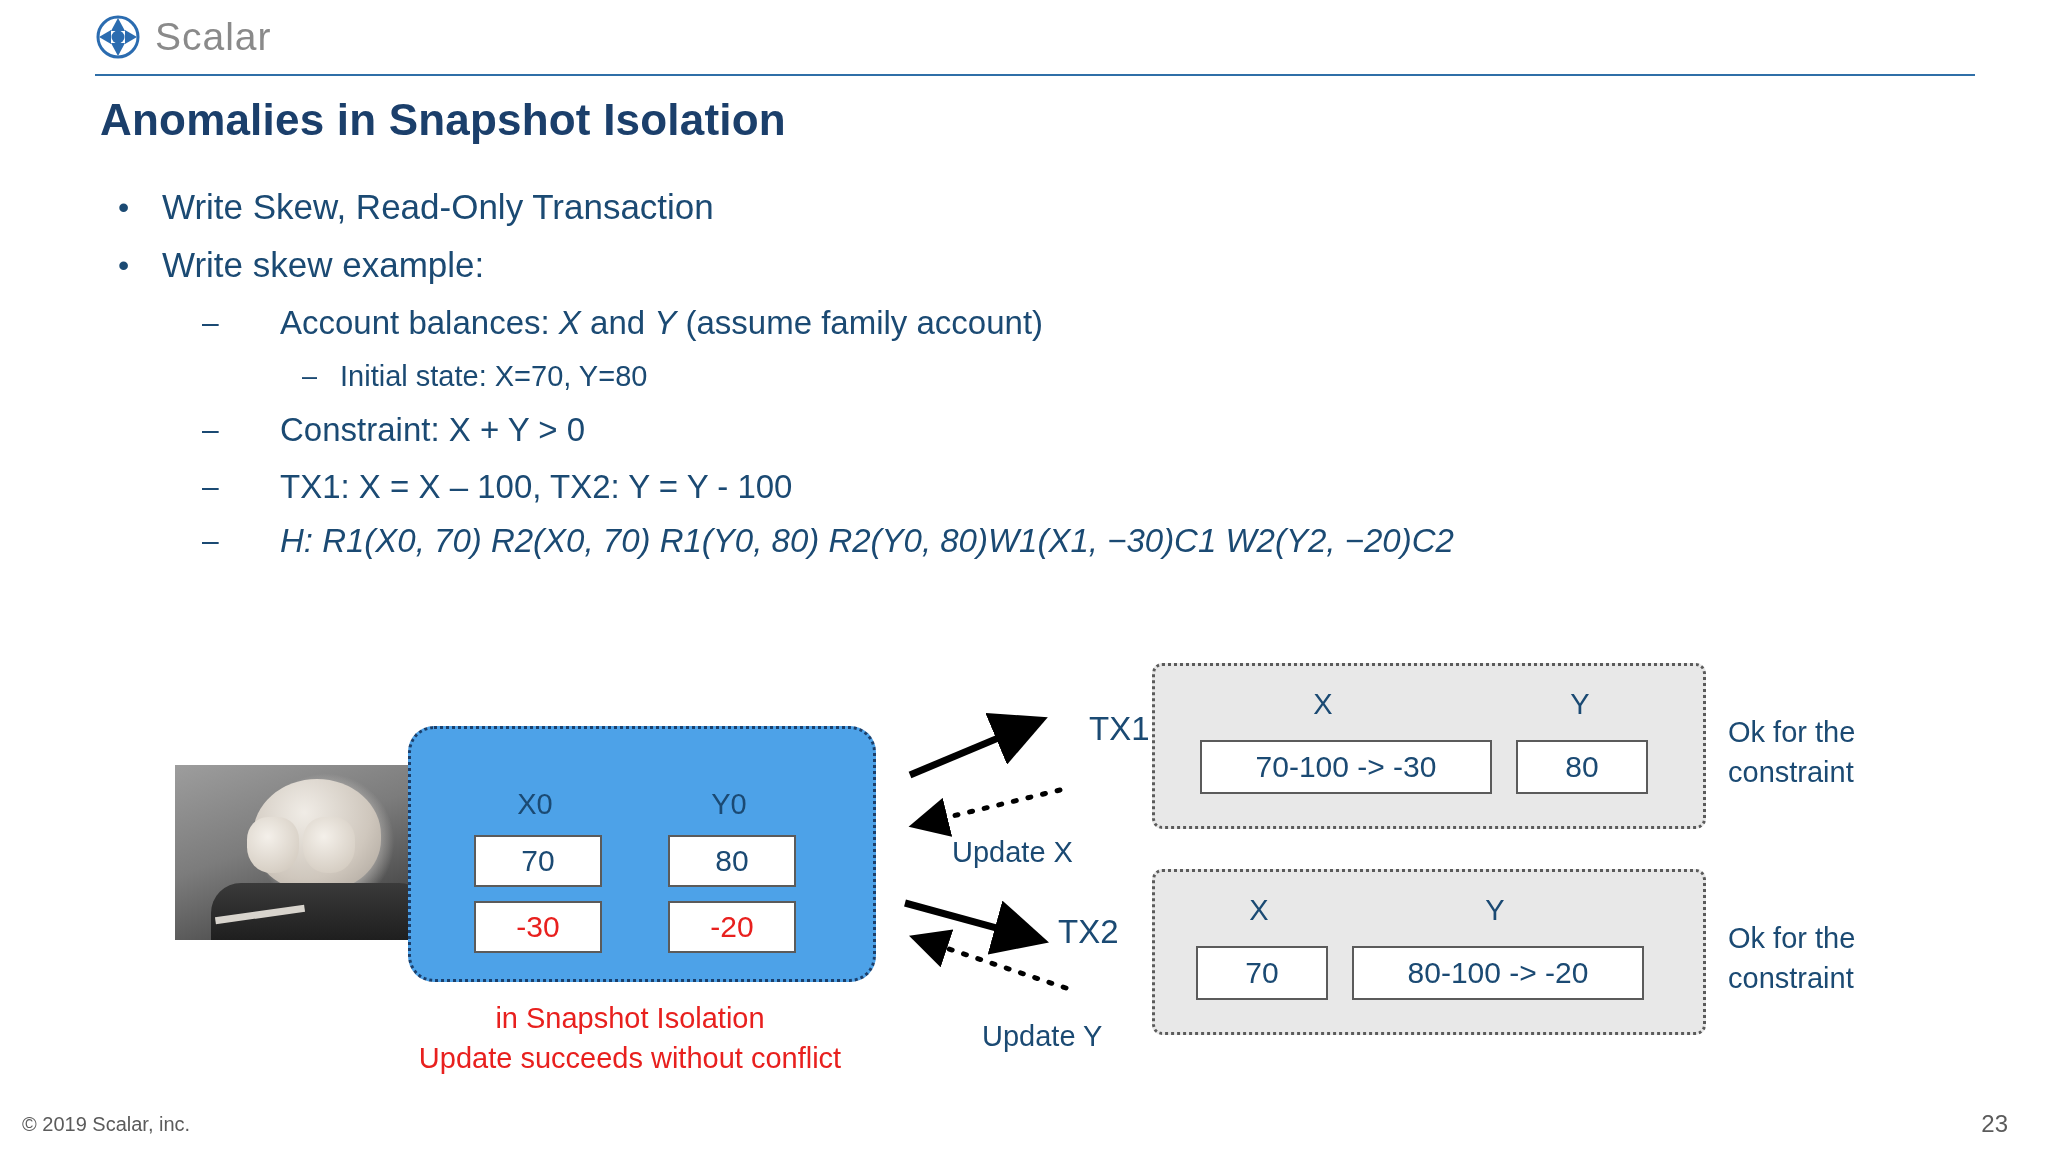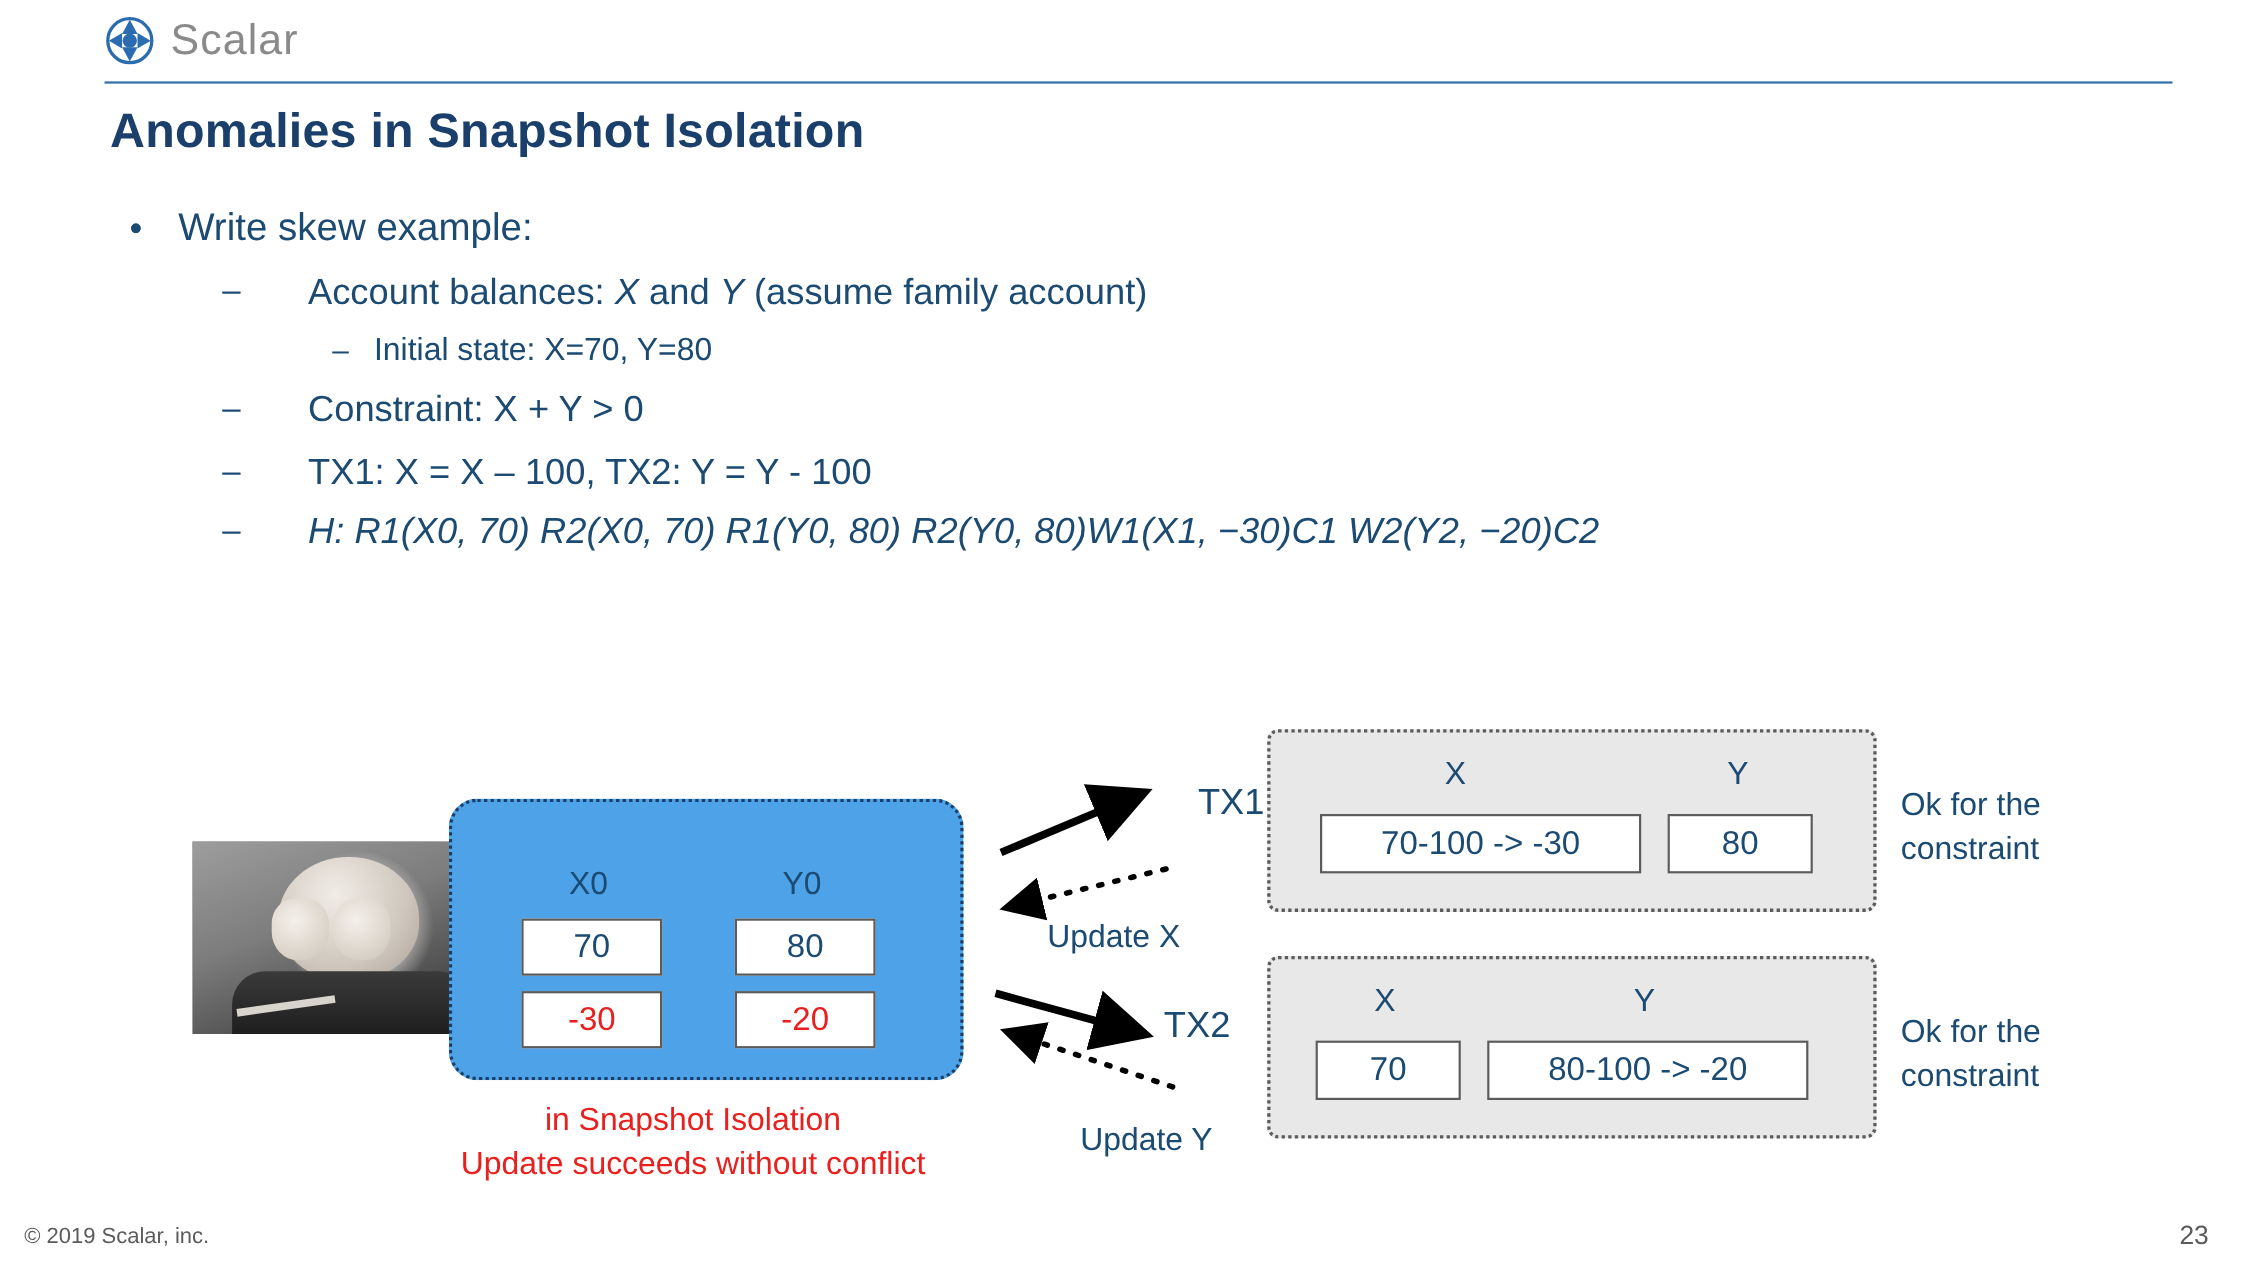--- a/index.html
+++ b/index.html
@@ -250,20 +250,21 @@
   <div id="logo-text">Scalar</div>
 </div>
 <div id="header-rule"></div>
 
 <div id="slide-title">Anomalies in Snapshot Isolation</div>
 
 <div id="bullets">
 
   <div class="b1">
     <span class="mk">•</span>
+    <span>Write Skew, Read-Only Transaction</span>
   </div>
 
   <div class="b1">
     <span class="mk">•</span>
     <span>Write skew example:</span>
   </div>
 
   <div class="b2">
     <span class="mk">–</span>
     <span>Account balances: </span><span class="ital">X</span><span> and </span><span class="ital">Y</span><span> (assume family account)</span>

